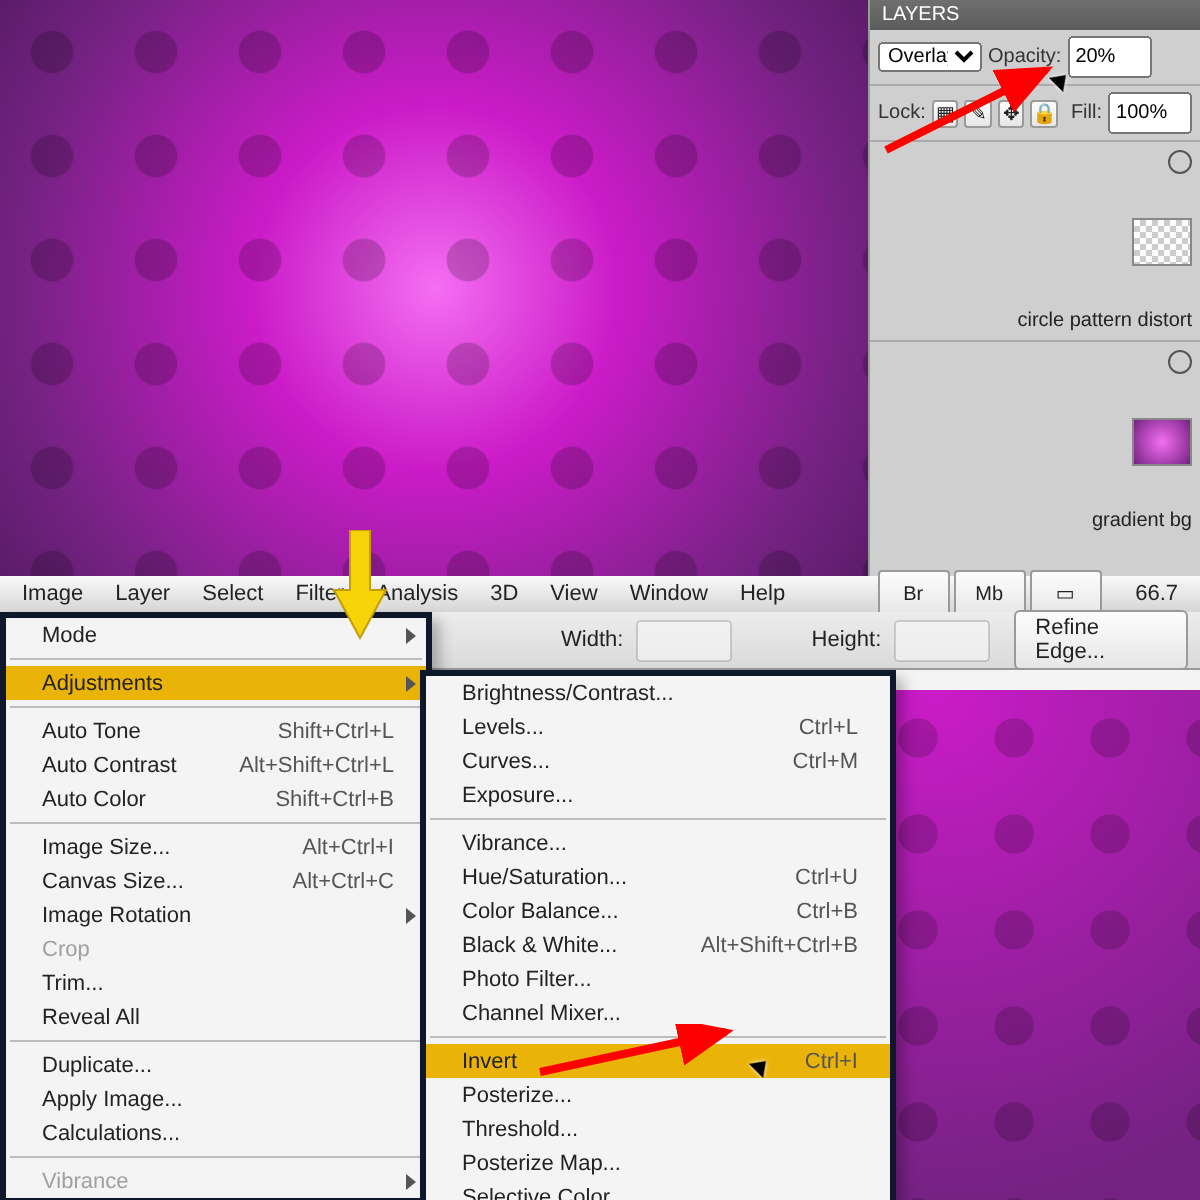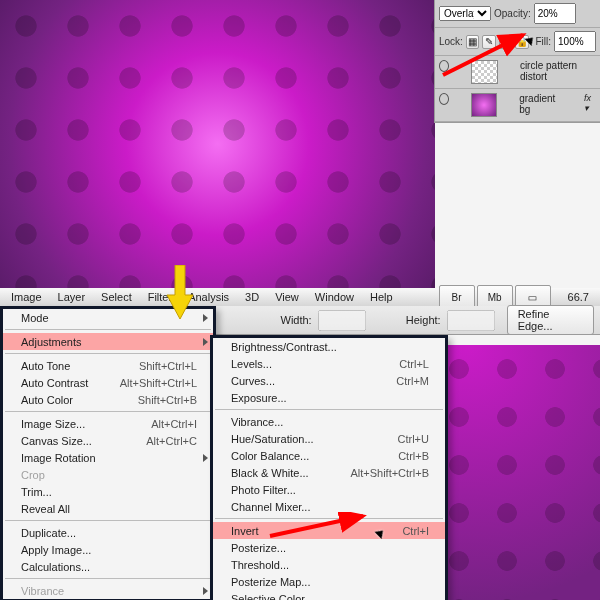--- a/index.html
+++ b/index.html
@@ -14,39 +14,39 @@
     background:radial-gradient(circle at 20% 0%, #cb1bc8 0%, #742282 90%); }
   .canvas-img2 .dot-layer { background-size:48px 48px; opacity:0.5; }
 
   .layers-panel { position:absolute; right:0; top:0; width:165px; background:#cfcfcf; border-left:1px solid #9a9a9a; border-bottom:1px solid #9a9a9a; }
   .layers-head { background:linear-gradient(#6f6f6f,#5b5b5b); color:#fff; padding:2px 6px; font-size:10px; }
   .layers-row { display:flex; align-items:center; gap:3px; padding:3px 4px; border-bottom:1px solid #aaa; font-size:10px; }
   .layers-row select, .layers-row input { font-size:10px; height:15px; }
   .layers-row .lbl { color:#333; }
   .layers-row .num { width:34px; }
 
-  .layer-item { display:flex; align-items:flex-start; gap:22px; padding:4px; border-bottom:1px solid #aaa; }
+  .layer-item { display:flex; align-items:flex-end; gap:22px; padding:4px; border-bottom:1px solid #aaa;flex-direction:column; }
   .layer-item .eye { width:12px; height:12px; position:relative; }
   .layer-item .eye:before { content:""; position:absolute; inset:0; border:1px solid #555; border-radius:50% 50%; }
   .layer-item .thumb { width:28px; height:22px; border:1px solid #888; background:#fff; }
   .layer-item .name { font-size:10px; }
 
   .menubar { position:absolute; left:0; top:288px; right:0; height:18px; background:linear-gradient(#f9f9f9,#d6d6d6); border-bottom:1px solid #9a9a9a; display:flex; align-items:center; padding:0 4px; gap:2px; font-size:11px; }
   .menubar span { padding:2px 7px; cursor:default; }
 
   .optbar { position:absolute; left:0; top:306px; right:0; height:28px; background:linear-gradient(#ececec,#dadada); border-bottom:1px solid #9a9a9a; display:flex; align-items:center; padding:0 6px; gap:6px; font-size:11px; }
   .sq { width:20px; height:18px; border:1px solid #9a9a9a; background:linear-gradient(#fdfdfd,#e6e6e6); border-radius:2px; display:flex; align-items:center; justify-content:center; font-size:10px; }
   .btn-refine { padding:2px 10px; border:1px solid #9a9a9a; background:linear-gradient(#fdfdfd,#e6e6e6); border-radius:3px; font-size:11px; }
 
   .menu { position:absolute; background:#f4f4f4; border:3px solid #0f172a; box-shadow:4px 4px 6px rgba(0,0,0,0.25); font-size:11px; }
   .menu .item { display:flex; justify-content:space-between; align-items:center; height:17px; padding:0 16px 0 18px; white-space:nowrap; }
   .menu .item.sub:after { content:""; width:0; height:0; border-left:5px solid #555; border-top:4px solid transparent; border-bottom:4px solid transparent; position:absolute; right:5px; }
   .menu .item.dis { color:#a0a0a0;text-align:right; }
   .menu .sep { height:1px; background:#bcbcbc; margin:3px 2px; }
-  .menu .hl { background:#fca5a5; }
+  .menu .hl { background:#eab308; }
 
   .arrow-red { position:absolute; pointer-events:none; }
   .arrow-yellow { position:absolute; pointer-events:none; }
 
   .cursor-arrow { position:absolute; width:0; height:0;
     border-left:7px solid #000; border-top:5px solid transparent; border-bottom:5px solid transparent;
     transform:rotate(-45deg); filter:drop-shadow(0 0 1px #fff); }
 </style>
 </head>
 <body>
@@ -54,20 +54,21 @@
 <div class="stage">
 
   <div class="canvas-img">
     <div class="dot-layer"></div>
   </div>
   <div class="canvas-img2">
     <div class="dot-layer"></div>
   </div>
 
   <div class="layers-panel">
+    <div class="layers-head">LAYERS</div>
     <div class="layers-row">
       <select style="width:52px">
         <option>Overlay</option>
       </select>
       <span class="lbl">Opacity:</span>
       <input class="num" value="20%" style="">
     </div>
     <div class="layers-row">
       <span class="lbl">Lock:</span>
       <span class="sq" style="width:12px;height:12px">▦</span>

